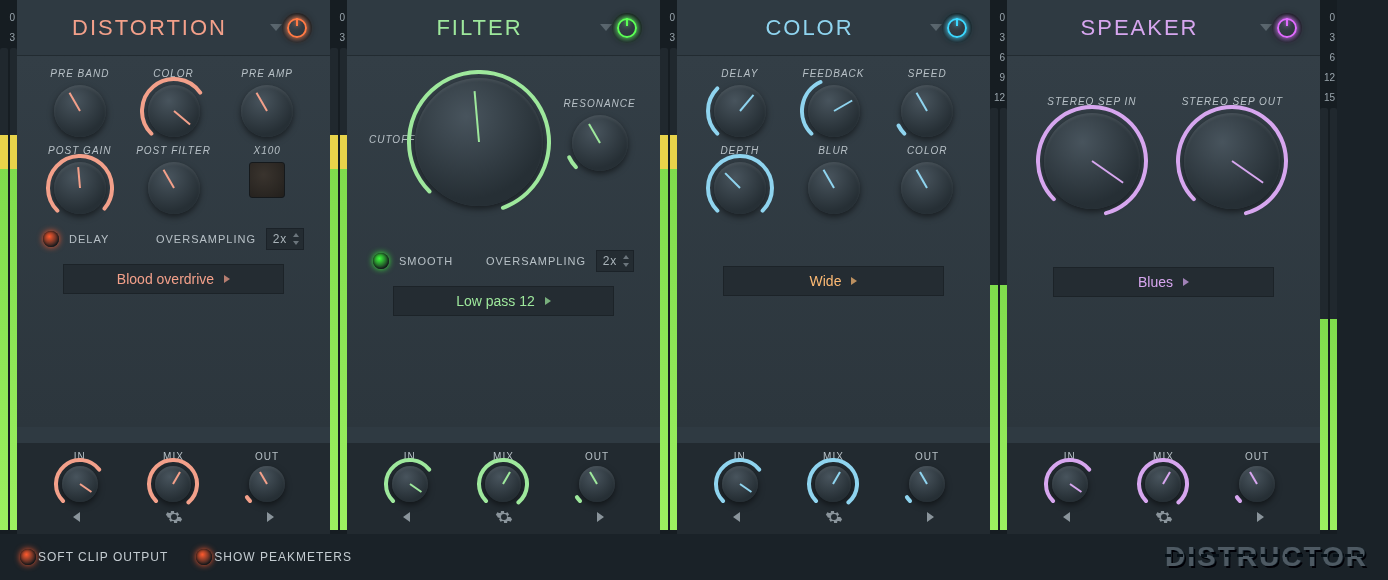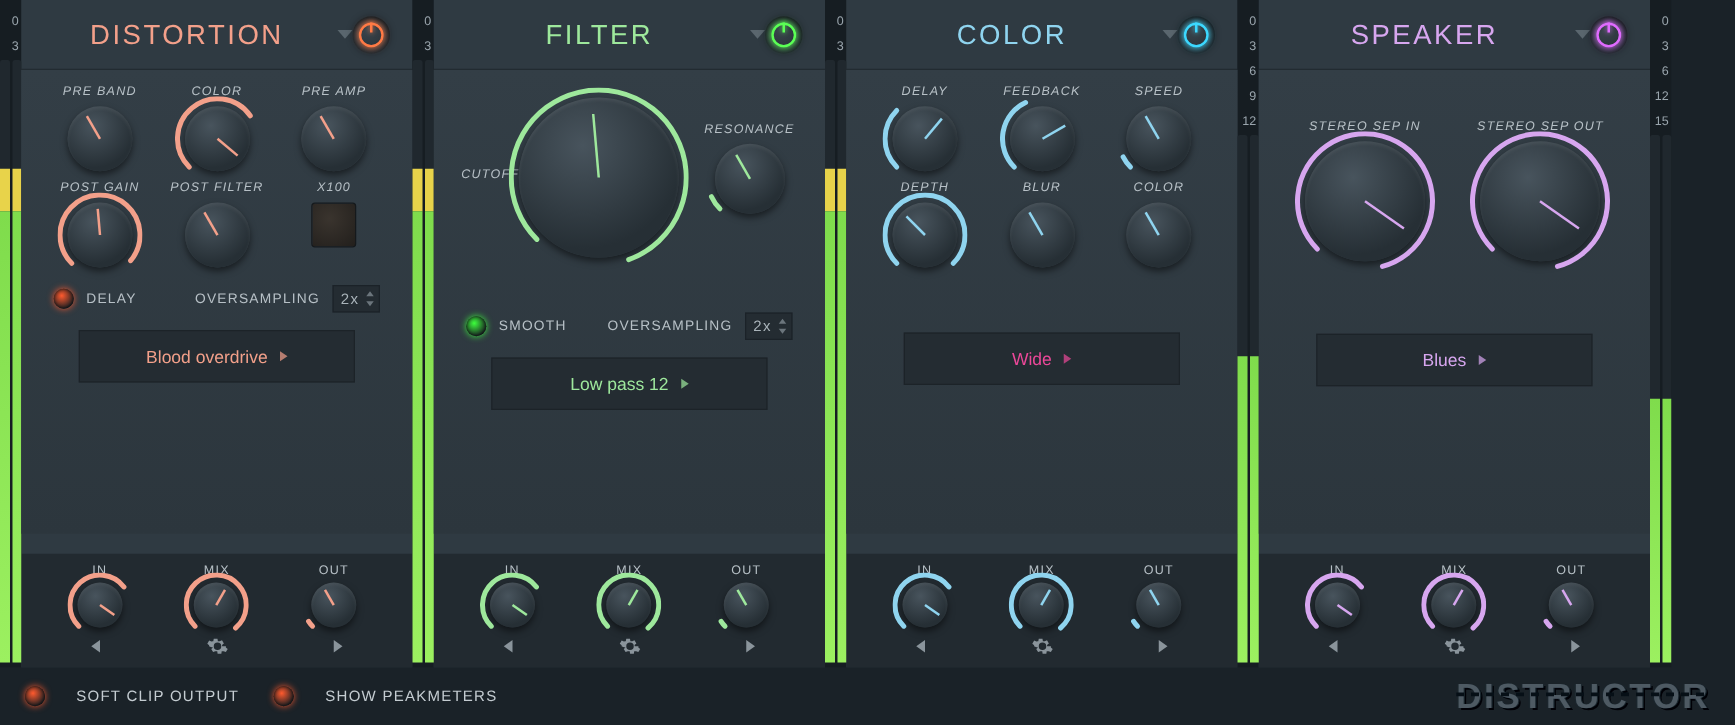--- a/index.html
+++ b/index.html
@@ -27,34 +27,34 @@
   .knob-label { color: #b7c0c6; font-size: 10px; letter-spacing: 1px; margin-bottom: 6px; text-align:center; white-space:nowrap;font-style:italic;}
   .knob { position: relative; border-radius: 50%; background: radial-gradient(circle at 40% 30%, #48545d, #262f35 70%); box-shadow: 0 3px 6px rgba(0,0,0,.5), inset 0 2px 3px rgba(255,255,255,.08); }
   .knob svg { position:absolute; top: -8px; left: -8px; pointer-events:none; }
   .knob-pointer { position:absolute; left:50%; top:50%; width:2px; height:40%; transform-origin: 50% 0%; }
   .opt-row { display:flex; align-items:center; gap:10px; padding: 6px 10px 14px; color:#b7c0c6; font-size:11px; letter-spacing:1px; }
   .led { width:16px; height:16px; border-radius:50%; background:radial-gradient(circle at 40% 35%, currentColor, #1a1f23 75%); box-shadow:0 0 6px currentColor, inset 0 0 3px rgba(0,0,0,.7); flex:none;}
   .spacer { flex:1; }
   .num-box { width:38px; height:22px; background:#242c32; color:#aab4ba; font-size:12px; display:flex; align-items:center; justify-content:center; border:1px solid #1b2228; position:relative; padding-right:10px;}
   .num-box::after{ content:''; position:absolute; right:4px; top:4px; width:0;height:0;border-left:3px solid transparent;border-right:3px solid transparent;border-bottom:4px solid #6b757c;}
   .num-box::before{ content:''; position:absolute; right:4px; bottom:4px; width:0;height:0;border-left:3px solid transparent;border-right:3px solid transparent;border-top:4px solid #6b757c;}
-  .preset-bar { height:42px; margin: 0 30px 8px; background:#242c32; display:flex; align-items:center; justify-content:center; gap:10px; font-size:14px; border:1px solid #1c2328;}
+  .preset-bar { height:30px; margin: 0 30px 8px; background:#242c32; display:flex; align-items:center; justify-content:center; gap:10px; font-size:14px; border:1px solid #1c2328;}
   .preset-tri { width:0;height:0;border-top:4px solid transparent;border-bottom:4px solid transparent;border-left:6px solid currentColor; opacity:.7;}
   .io-strip { background:#222a30; padding: 8px 16px 2px; margin-top: 16px; }
   .io-row { display:flex; justify-content: space-around; }
   .io-cell { display:flex; flex-direction:column; align-items:center; }
   .io-label { color:#b7c0c6; font-size:10px; letter-spacing:1px; margin-bottom:4px;}
   .nav-row { height:30px; display:flex; align-items:center; justify-content:space-between; padding:0 40px;}
   .nav-arrow { width:0;height:0;border-top:5px solid transparent;border-bottom:5px solid transparent;}
   .nav-arrow.left { border-right:7px solid #8a949b;}
   .nav-arrow.right { border-left:7px solid #8a949b;}
   .gear { color:#8a949b; display:flex; align-items:center; justify-content:center;}
   .x100-box { width:36px; height:36px; background: radial-gradient(circle at 40% 35%, #3a342e, #221f1c); border:1px solid #15191c; border-radius:3px;}
   .footer { height:46px; display:flex; align-items:center; padding:0 20px; gap:28px; background:#1a2228; }
-  .footer-opt { display:flex; align-items:center; gap:25px; color:#c4ccd1; font-size:12px; letter-spacing:1px;}
+  .footer-opt { display:flex; align-items:center; gap:2px; color:#c4ccd1; font-size:12px; letter-spacing:1px;}
   .logo { margin-left:auto; font-size:28px; font-weight:900; letter-spacing:2px; color:#566068; font-family: Impact, "Arial Black", sans-serif; text-shadow: 1px 0 #2c353b, -1px 0 #2c353b, 2px 2px #10151a; filter: contrast(1.2); position:relative;}
   .logo::after{ content:''; position:absolute; left:0; right:0; top:42%; height:3px; background:repeating-linear-gradient(90deg,#1a2228 0 6px, transparent 6px 12px);}
 </style>
 </head>
 <body>
 
 <div class="modules-row" id="modules-row">
     <div class="module-col">
       <div class="meter-strip">
     <div class="meter-scale-num">0</div>
@@ -359,21 +359,21 @@
             <div class="knob-cell">
           <div class="knob-label">COLOR</div>
           <div class="knob" style="width:52px;height:52px;">
     <svg width="68" height="68"></svg>
     <div class="knob-pointer" style="background:#8fd4ef; transform: translate(-50%,0) rotate(150deg);"></div>
   </div>
         </div>
 
       </div>
       <div style="height:44px"></div>
-      <div class="preset-bar" style="color:#ec4899">
+      <div class="preset-bar" style="color:#fdba74">
         <span>Wide</span>
         <span class="preset-tri"></span>
       </div>
     </div>
     <div class="io-strip">
     <div class="io-row">
       <div class="io-cell">
       <div class="io-label">IN</div>
       <div class="knob" style="width:36px;height:36px;">
     <svg width="52" height="52">

